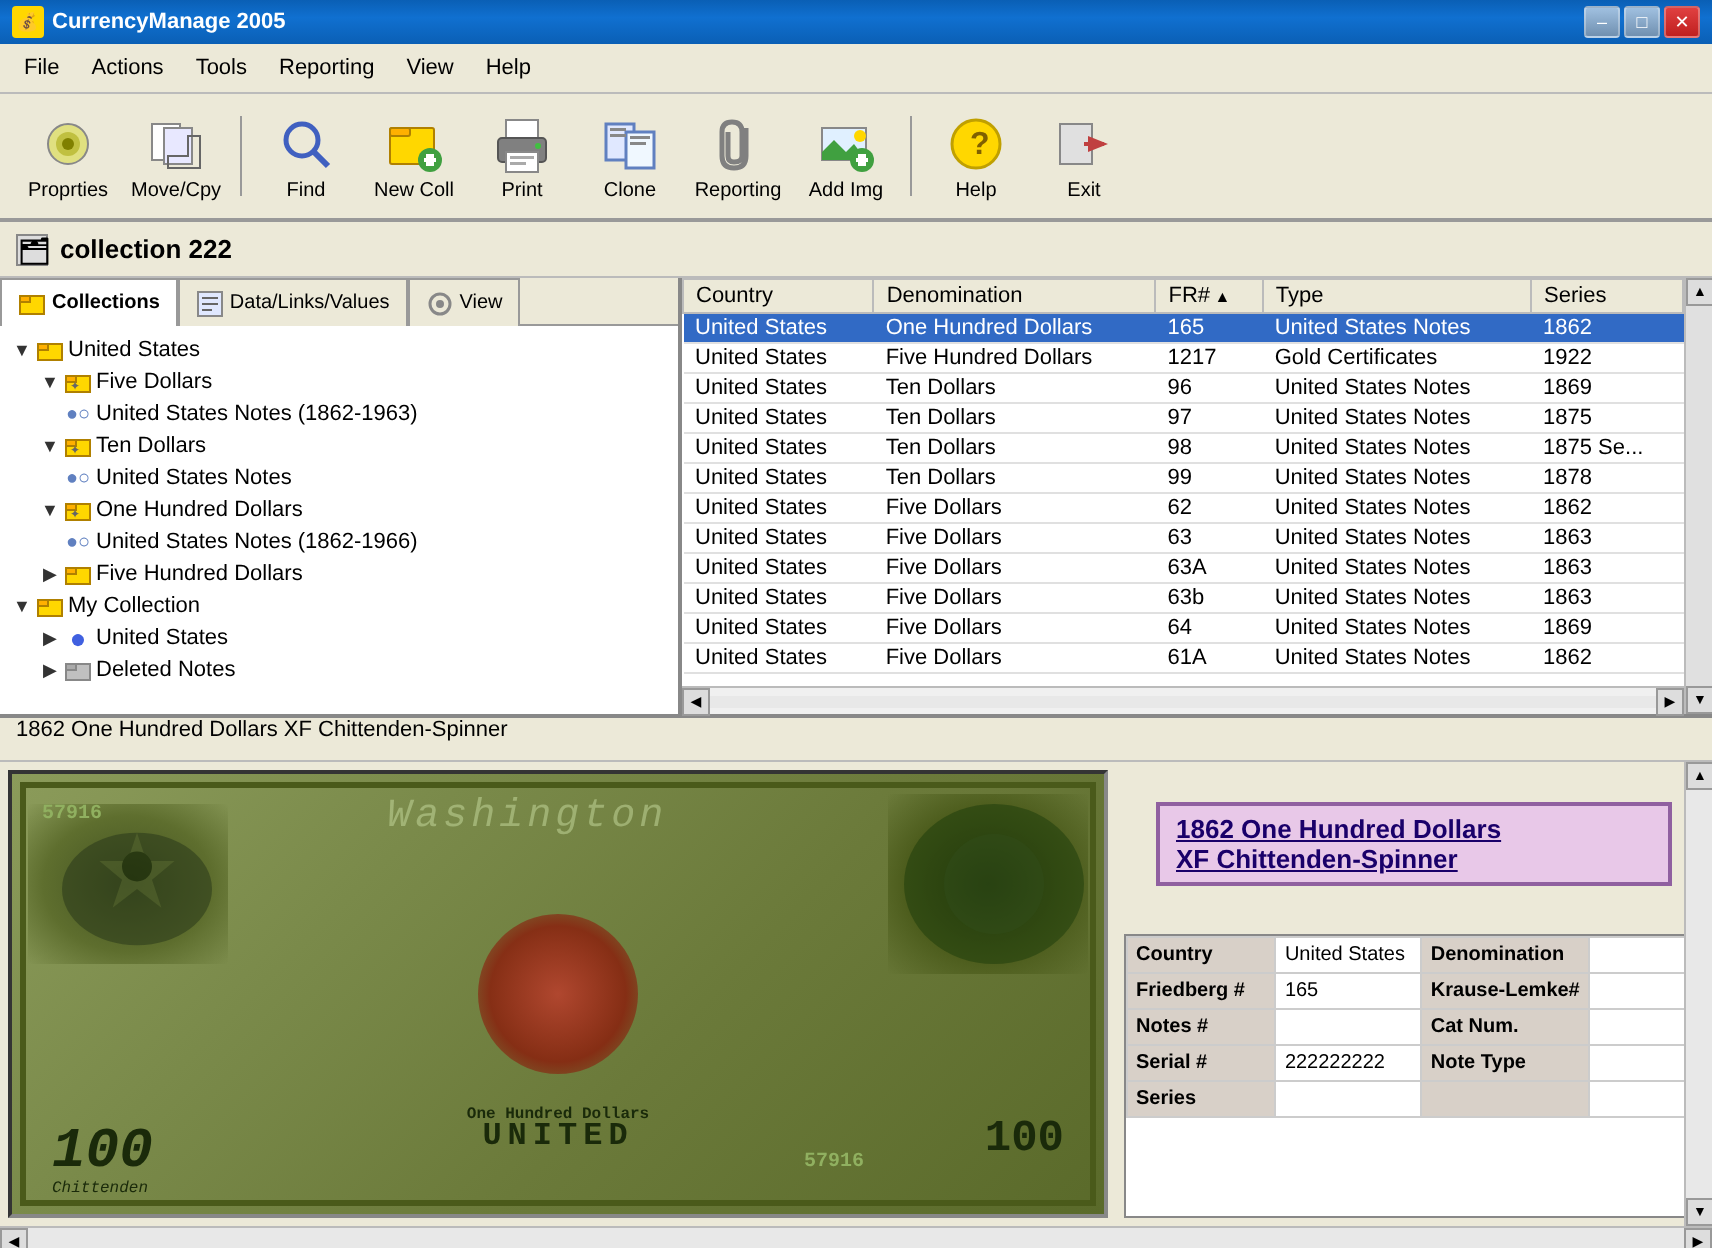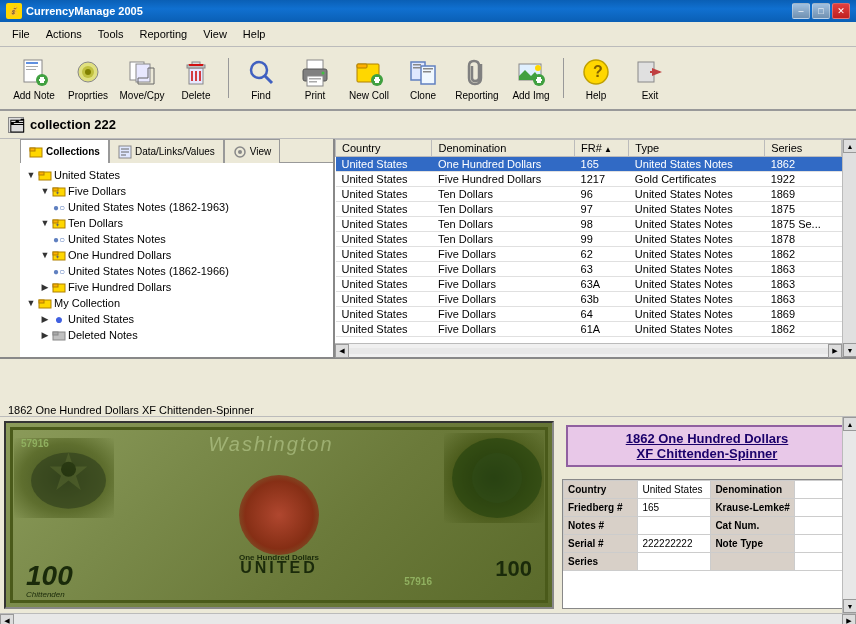--- a/index.html
+++ b/index.html
@@ -81,26 +81,25 @@
 
     
     .top-section {
       display: flex;
       height: 220px;
       border-bottom: 2px solid #888;
     }
 
     
     .left-panel {
-      width: 315px;
+      width: 341px;
       border-right: 2px solid #888;
       display: flex;
       flex-direction: column;
       background: #f0abfc;
-      margin-left: 20px;
     }
     .tab-bar {
       display: flex;
       background: #ece9d8;
       border-bottom: 1px solid #999;
       height: 24px;
     }
     .tab {
       display: flex;
       align-items: center;
@@ -149,25 +148,24 @@
       top: 0;
       cursor: pointer;
     }
     .data-table th.sorted::after { content: ' ▲'; font-size: 8px; }
     .data-table td { border-bottom: 1px solid #e0e0e0; padding: 1px 6px; white-space: nowrap; }
     .data-table tr.selected td { background: #316ac5; color: white; }
     .detail-header {
       height: 22px;
       background: #ece9d8;
       display: flex;
-      align-items: flex-end;
+      align-items: flex-start;
       padding: 0 8px;
       font-size: 11px;
       border-bottom: 1px solid #bbb;
-      margin-top: 36px;
     }
 
     .bottom-content {
       display: flex;
       flex: 1;
     }
 
     
     .image-area {
       width: 550px;
@@ -190,20 +188,21 @@
     }
     .note-border {
       position: absolute;
       inset: 4px;
       border: 3px solid #4a5a1a;
     }
     .note-content {
       position: relative;
       width: 100%;
       height: 100%;
+      font-family: Liberation Mono, monospace;
     }
     
     .note-left-vignette {
       position: absolute;
       left: 8px; top: 15px;
       width: 100px; height: 80px;
       background: radial-gradient(ellipse, #3a4a1a 0%, #5a6a2a 60%, transparent 100%);
       opacity: 0.9;
     }
     .note-center-vignette {
@@ -275,23 +274,22 @@
       flex: 1;
       background: #ece9d8;
       display: flex;
       flex-direction: column;
       overflow: hidden;
       position: relative;
     }
     .detail-title {
       background: #e8c8e8;
       border: 2px solid #9060a0;
-      margin: 8px;
+      margin: 20px;
       padding: 4px 8px;
-      text-align: center;
       font-size: 13px;
       font-weight: bold;
       color: #1a006a;
       text-decoration: underline;
     }
     .detail-grid {
       margin: 4px;
       border: 1px solid #888;
       background: white;
       flex: 1;
@@ -387,109 +385,80 @@
   <span class="menu-item">File</span>
   <span class="menu-item">Actions</span>
   <span class="menu-item">Tools</span>
   <span class="menu-item">Reporting</span>
   <span class="menu-item">View</span>
   <span class="menu-item">Help</span>
 </div>
 
 <div class="toolbar">
 
-  <div class="toolbar-btn">
-    <div class="toolbar-icon">
-      <svg width="32" height="32" viewBox="0 0 32 32">
-        <rect x="6" y="4" width="18" height="22" fill="#fefefe" stroke="#888" stroke-width="1"></rect>
-        <rect x="8" y="6" width="12" height="2" fill="#6090e0"></rect>
-        <rect x="8" y="10" width="12" height="1" fill="#aaa"></rect>
-        <rect x="8" y="13" width="10" height="1" fill="#aaa"></rect>
+
+  <div class="toolbar-btn">
+    <div class="toolbar-icon">
+      <svg width="32" height="32" viewBox="0 0 32 32">
+        <circle cx="16" cy="16" r="10" fill="#e0e080" stroke="#888" stroke-width="1"></circle>
+        <circle cx="16" cy="16" r="6" fill="#c0c040"></circle>
+        <circle cx="16" cy="16" r="3" fill="#808000"></circle>
+      </svg>
+    </div>
+    <span>Proprties</span>
+  </div>
+
+  <div class="toolbar-btn">
+    <div class="toolbar-icon">
+      <svg width="32" height="32" viewBox="0 0 32 32">
+        <rect x="4" y="6" width="14" height="18" fill="#fefefe" stroke="#888" stroke-width="1"></rect>
+        <rect x="10" y="8" width="14" height="18" fill="#e8e8ff" stroke="#888" stroke-width="1"></rect>
+        <polygon points="22,12 28,12 28,28 12,28 12,22 22,22" fill="none" stroke="#666" stroke-width="1"></polygon>
+      </svg>
+    </div>
+    <span>Move/Cpy</span>
+  </div>
+
+  <div class="toolbar-sep"></div>
+
+  <div class="toolbar-btn">
+    <div class="toolbar-icon">
+      <svg width="32" height="32" viewBox="0 0 32 32">
+        <circle cx="14" cy="14" r="8" fill="none" stroke="#4060c0" stroke-width="2.5"></circle>
+        <line x1="20" y1="20" x2="27" y2="27" stroke="#4060c0" stroke-width="3"></line>
+      </svg>
+    </div>
+    <span>Find</span>
+  </div>
+
+  <div class="toolbar-btn">
+    <div class="toolbar-icon">
+      <svg width="32" height="32" viewBox="0 0 32 32">
+        <rect x="4" y="8" width="22" height="18" rx="1" fill="#ffd700" stroke="#b08000" stroke-width="1"></rect>
+        <rect x="4" y="8" width="10" height="4" rx="1" fill="#ffb000" stroke="#b08000" stroke-width="1"></rect>
         <circle cx="24" cy="24" r="6" fill="#40a040"></circle>
         <rect x="22" y="21" width="4" height="6" fill="white"></rect>
         <rect x="21" y="23" width="6" height="2" fill="white"></rect>
       </svg>
     </div>
-    <span>Add Note</span>
-  </div>
-
-  <div class="toolbar-btn">
-    <div class="toolbar-icon">
-      <svg width="32" height="32" viewBox="0 0 32 32">
-        <circle cx="16" cy="16" r="10" fill="#e0e080" stroke="#888" stroke-width="1"></circle>
-        <circle cx="16" cy="16" r="6" fill="#c0c040"></circle>
-        <circle cx="16" cy="16" r="3" fill="#808000"></circle>
-      </svg>
-    </div>
-    <span>Proprties</span>
-  </div>
-
-  <div class="toolbar-btn">
-    <div class="toolbar-icon">
-      <svg width="32" height="32" viewBox="0 0 32 32">
-        <rect x="4" y="6" width="14" height="18" fill="#fefefe" stroke="#888" stroke-width="1"></rect>
-        <rect x="10" y="8" width="14" height="18" fill="#e8e8ff" stroke="#888" stroke-width="1"></rect>
-        <polygon points="22,12 28,12 28,28 12,28 12,22 22,22" fill="none" stroke="#666" stroke-width="1"></polygon>
-      </svg>
-    </div>
-    <span>Move/Cpy</span>
-  </div>
-
-  <div class="toolbar-btn">
-    <div class="toolbar-icon">
-      <svg width="32" height="32" viewBox="0 0 32 32">
-        <rect x="9" y="12" width="14" height="16" fill="#e8e8ff" stroke="#888" stroke-width="1"></rect>
-        <rect x="7" y="9" width="18" height="3" fill="#c0c0c0" stroke="#888" stroke-width="1"></rect>
-        <rect x="12" y="6" width="8" height="3" fill="#ddd" stroke="#888" stroke-width="1"></rect>
-        <line x1="12" y1="15" x2="12" y2="25" stroke="#c00" stroke-width="1.5"></line>
-        <line x1="16" y1="15" x2="16" y2="25" stroke="#c00" stroke-width="1.5"></line>
-        <line x1="20" y1="15" x2="20" y2="25" stroke="#c00" stroke-width="1.5"></line>
-        <polygon points="8,8 24,8 22,10 10,10" fill="#e04040"></polygon>
-        <polygon points="9,9 23,9 9,9" fill="none" stroke="#c00" stroke-width="1"></polygon>
-      </svg>
-    </div>
-    <span>Delete</span>
-  </div>
-  <div class="toolbar-sep"></div>
-
-  <div class="toolbar-btn">
-    <div class="toolbar-icon">
-      <svg width="32" height="32" viewBox="0 0 32 32">
-        <circle cx="14" cy="14" r="8" fill="none" stroke="#4060c0" stroke-width="2.5"></circle>
-        <line x1="20" y1="20" x2="27" y2="27" stroke="#4060c0" stroke-width="3"></line>
-      </svg>
-    </div>
-    <span>Find</span>
+    <span>New Coll</span>
   </div>
 
   <div class="toolbar-btn">
     <div class="toolbar-icon">
       <svg width="32" height="32" viewBox="0 0 32 32">
         <rect x="8" y="4" width="16" height="12" fill="white" stroke="#888" stroke-width="1"></rect>
         <rect x="4" y="13" width="24" height="12" rx="2" fill="#808080" stroke="#555" stroke-width="1"></rect>
         <rect x="8" y="20" width="16" height="10" fill="white" stroke="#888" stroke-width="1"></rect>
         <rect x="10" y="22" width="12" height="1.5" fill="#aaa"></rect>
         <rect x="10" y="25" width="8" height="1.5" fill="#aaa"></rect>
         <circle cx="24" cy="17" r="1.5" fill="#40c040"></circle>
       </svg>
     </div>
     <span>Print</span>
-  </div>
-
-  <div class="toolbar-btn">
-    <div class="toolbar-icon">
-      <svg width="32" height="32" viewBox="0 0 32 32">
-        <rect x="4" y="8" width="22" height="18" rx="1" fill="#ffd700" stroke="#b08000" stroke-width="1"></rect>
-        <rect x="4" y="8" width="10" height="4" rx="1" fill="#ffb000" stroke="#b08000" stroke-width="1"></rect>
-        <circle cx="24" cy="24" r="6" fill="#40a040"></circle>
-        <rect x="22" y="21" width="4" height="6" fill="white"></rect>
-        <rect x="21" y="23" width="6" height="2" fill="white"></rect>
-      </svg>
-    </div>
-    <span>New Coll</span>
   </div>
 
   <div class="toolbar-btn">
     <div class="toolbar-icon">
       <svg width="32" height="32" viewBox="0 0 32 32">
         <rect x="4" y="6" width="14" height="18" fill="#e0e8ff" stroke="#6080c0" stroke-width="1.5"></rect>
         <rect x="14" y="10" width="14" height="18" fill="#f0f8ff" stroke="#6080c0" stroke-width="1.5"></rect>
         <rect x="6" y="8" width="8" height="1.5" fill="#888"></rect>
         <rect x="6" y="11" width="8" height="1.5" fill="#888"></rect>
         <rect x="16" y="12" width="10" height="1.5" fill="#888"></rect>

